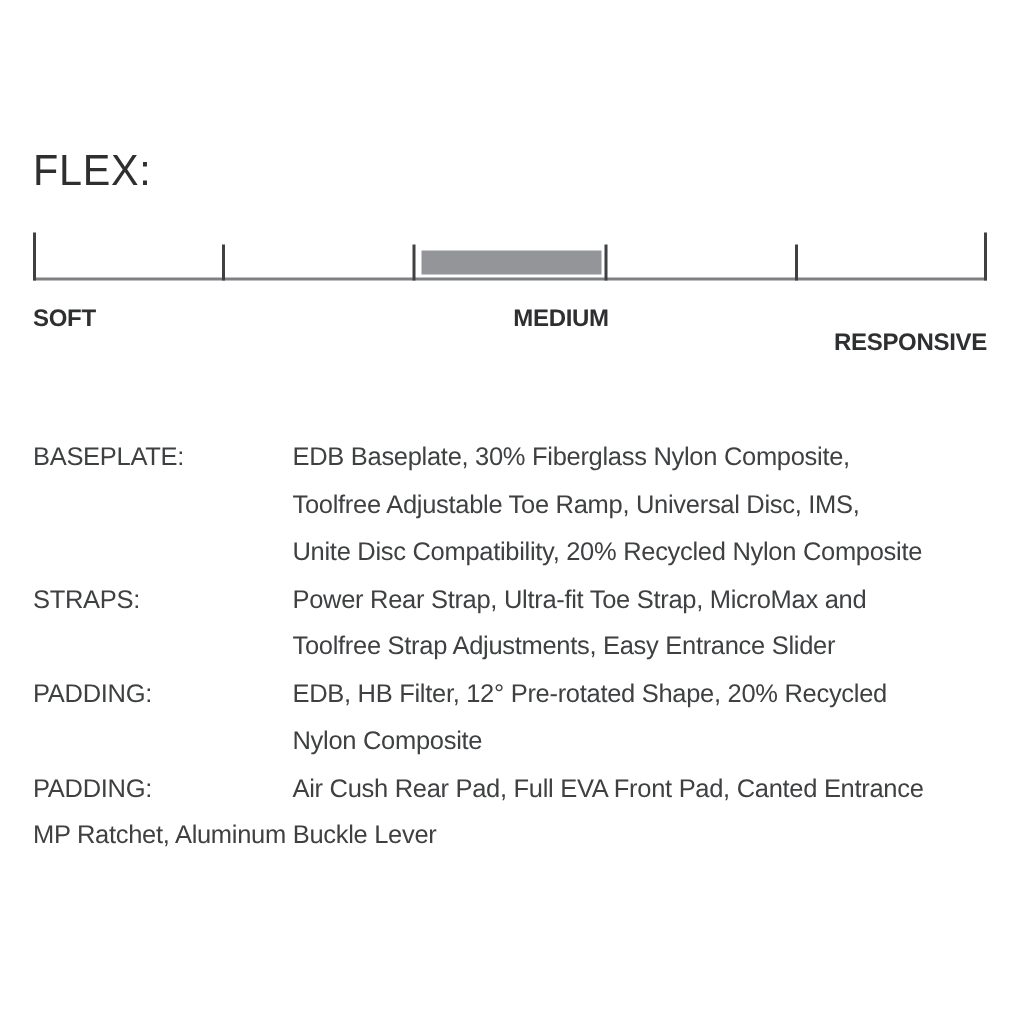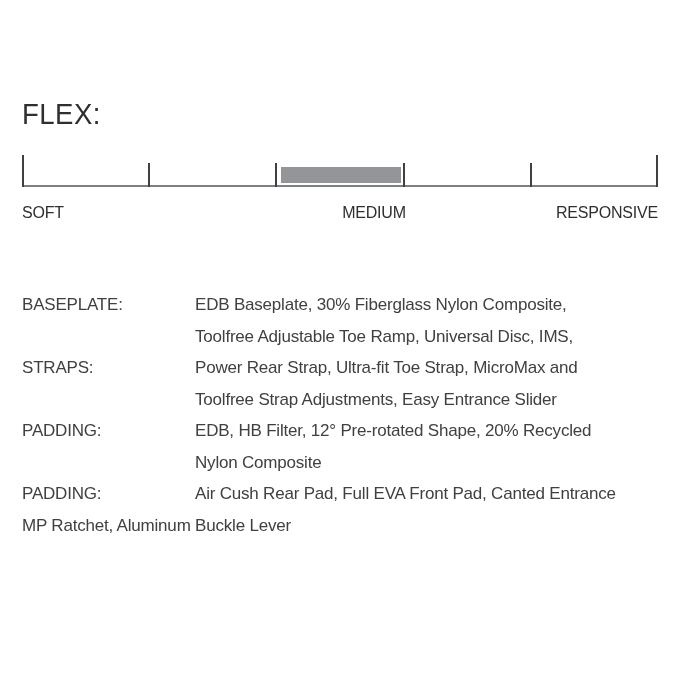--- a/index.html
+++ b/index.html
@@ -70,24 +70,24 @@
     position: absolute;
     left: 22px;
     top: 204px;
     width: 636px;
     height: 18px;
     font-size: 16px;
     line-height: 18px;
     color: #2e2f31;
     letter-spacing: -0.2px;
   }
-  .scale-labels .lbl { position: absolute; white-space: nowrap; }
+  .scale-labels .lbl { position: absolute; white-space: nowrap; font-weight: bold; }
   .scale-labels .lbl.left  { left: 0; }
   .scale-labels .lbl.center{ left: 50%; transform: translateX(-50%); margin-left: 34px; }
-  .scale-labels .lbl.right { right: 0; }
+  .scale-labels .lbl.right { right: 0; margin-top: 16px; }
 
   
   .specs {
     position: absolute;
     left: 22px;
     top: 289px;
     width: 636px;
     font-size: 17px;
     letter-spacing: -0.2px;
     color: #3f4042;
@@ -134,20 +134,21 @@
     <span class="lbl center">MEDIUM</span>
     <span class="lbl right">RESPONSIVE</span>
   </div>
 
   <div class="specs" id="specs">
     <div class="spec-row">
       <div class="spec-label">BASEPLATE:</div>
       <div class="spec-value">
           <div class="spec-line">EDB Baseplate, 30% Fiberglass Nylon Composite,</div>
           <div class="spec-line">Toolfree Adjustable Toe Ramp, Universal Disc, IMS,</div>
+          <div class="spec-line">Unite Disc Compatibility, 20% Recycled Nylon Composite</div>
         </div>
     </div>
 
     <div class="spec-row">
       <div class="spec-label">STRAPS:</div>
       <div class="spec-value">
           <div class="spec-line">Power Rear Strap, Ultra-fit Toe Strap, MicroMax and</div>
           <div class="spec-line">Toolfree Strap Adjustments, Easy Entrance Slider</div>
         </div>
     </div>

